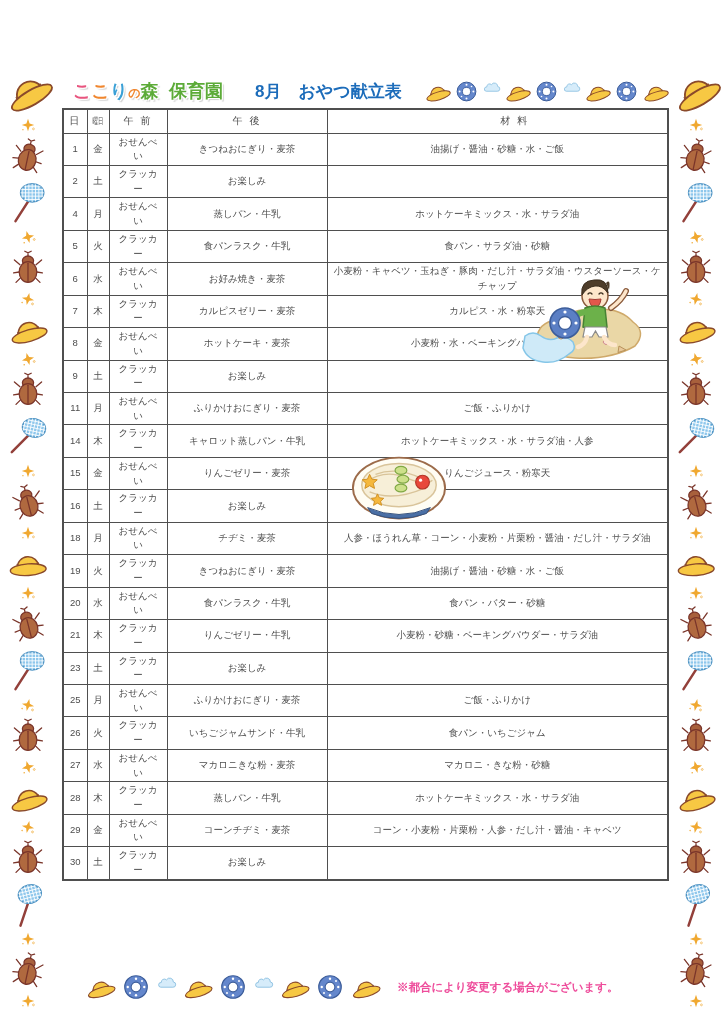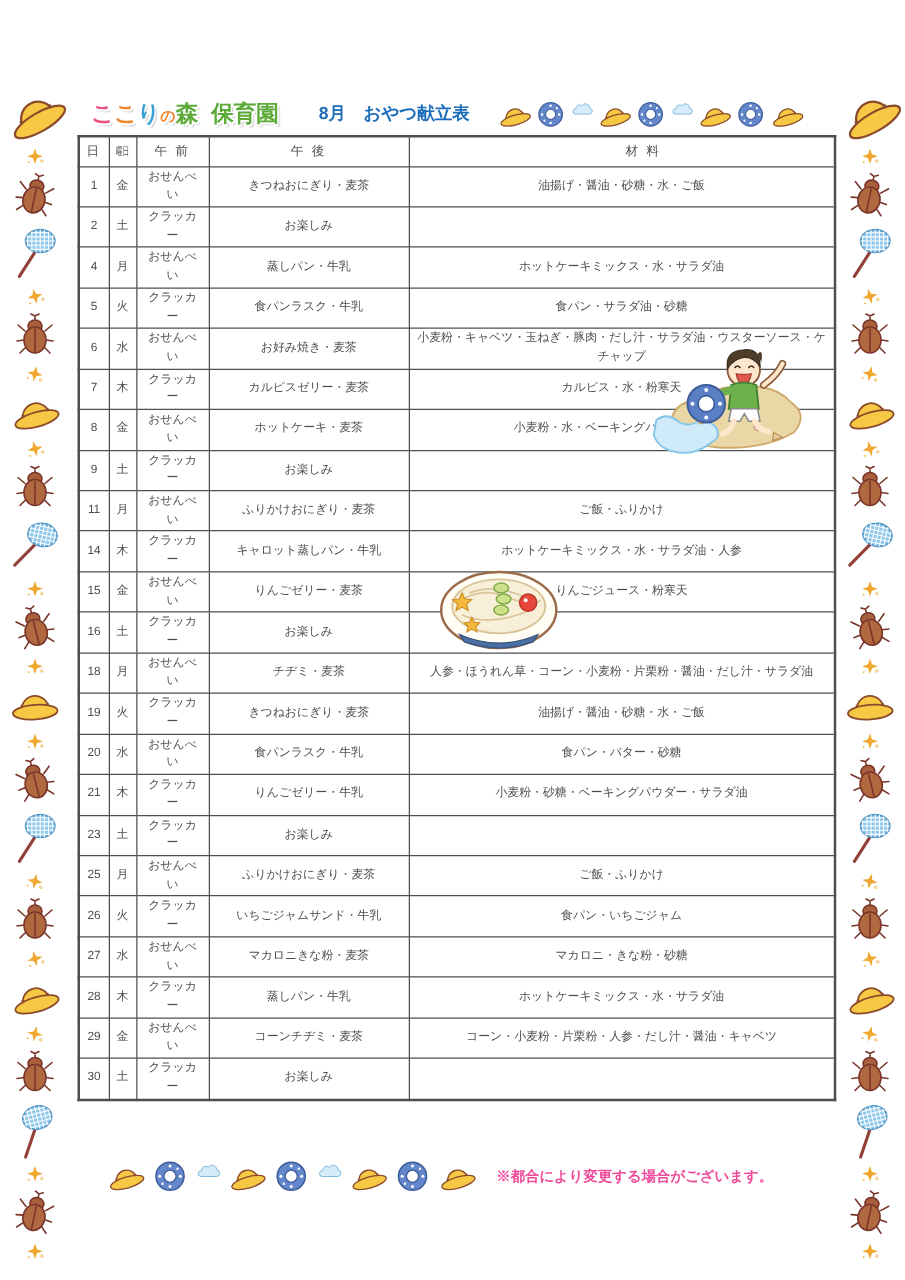--- a/index.html
+++ b/index.html
@@ -35,21 +35,21 @@
     position: absolute; left: 57px; top: 72px; width: 612px; height: 38px;
     display: flex; align-items: center;
   }
   .logo { margin-left: 16px; white-space: nowrap; }
   .logo-main span, .logo-sub {
     font-size: 18px; font-weight: bold;
     text-shadow: -1px -1px 0 #fff, 1px -1px 0 #fff, -1px 1px 0 #fff, 1px 1px 0 #fff, 2px 2px 1px rgba(120,120,120,.35);
   }
   .logo-main span.small { font-size: 12px; }
   .logo-sub { margin-left: 6px; }
-  .title { margin-left: 32px; font-size: 14px; font-weight: bold; white-space: pre; }
+  .title { margin-left: 32px; font-size: 17px; font-weight: bold; white-space: pre; }
   .header-icons { margin-left: 22px; display: flex; align-items: center; gap: 3px; }
   .header-icons .bicon-hat  { width: 27px; height: 23px; }
   .header-icons .bicon-ring { width: 25px; height: 25px; }
   .header-icons .bicon-cloud{ width: 19px; height: 12px; align-self: flex-start; margin-top: 2px; }
 
   
   .menu-table {
     position: absolute; left: 62px; top: 108px; width: 605px;
     border-collapse: collapse; table-layout: fixed; background: transparent;
     border: 2px solid #4f4f4f;
@@ -69,21 +69,21 @@
   td.col-day { padding: 1px 2px; }
 
   
   .illus { position: absolute; pointer-events: none; }
   .illus.boy   { left: 518px; top: 274px; width: 132px; height: 100px; }
   .illus.somen { left: 350px; top: 452px; width: 98px;  height: 74px; }
   .illus svg { width: 100%; height: 100%; }
 
   
   .footer {
-    position: absolute; left: 57px; top: 920px; width: 640px; height: 42px;
+    position: absolute; left: 57px; top: 966px; width: 640px; height: 42px;
     display: flex; align-items: center;
   }
   .footer-icons { margin-left: 28px; display: flex; align-items: center; gap: 5px; }
   .footer-icons .bicon-hat  { width: 31px; height: 26px; }
   .footer-icons .bicon-ring { width: 30px; height: 30px; }
   .footer-icons .bicon-cloud{ width: 21px; height: 13px; align-self: flex-start; margin-top: 4px; }
   .note { margin-left: 16px; font-size: 11.5px; font-weight: bold; white-space: nowrap; }
 </style>
 </head>
 <body>

